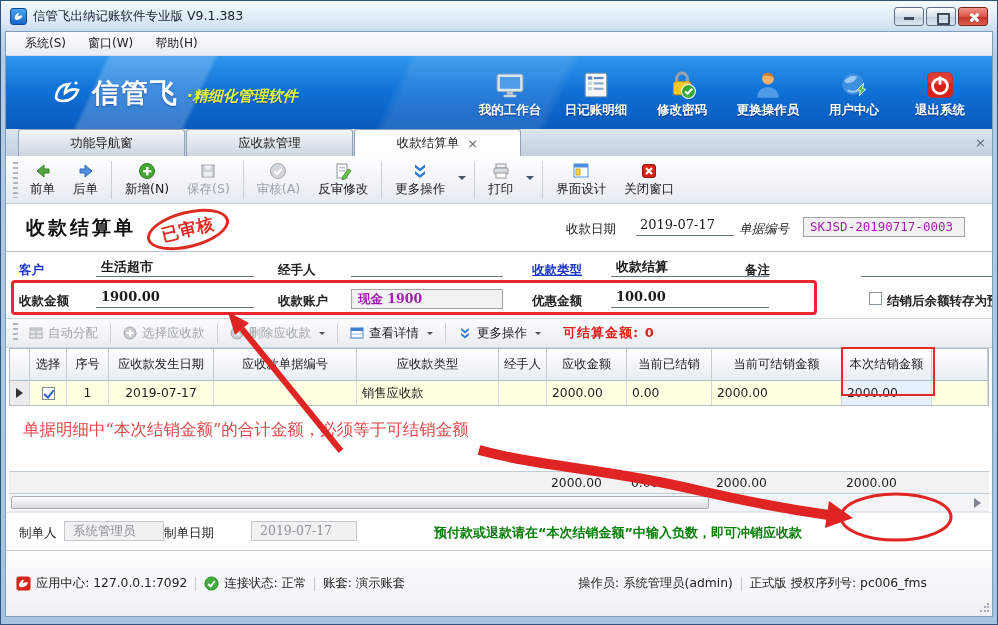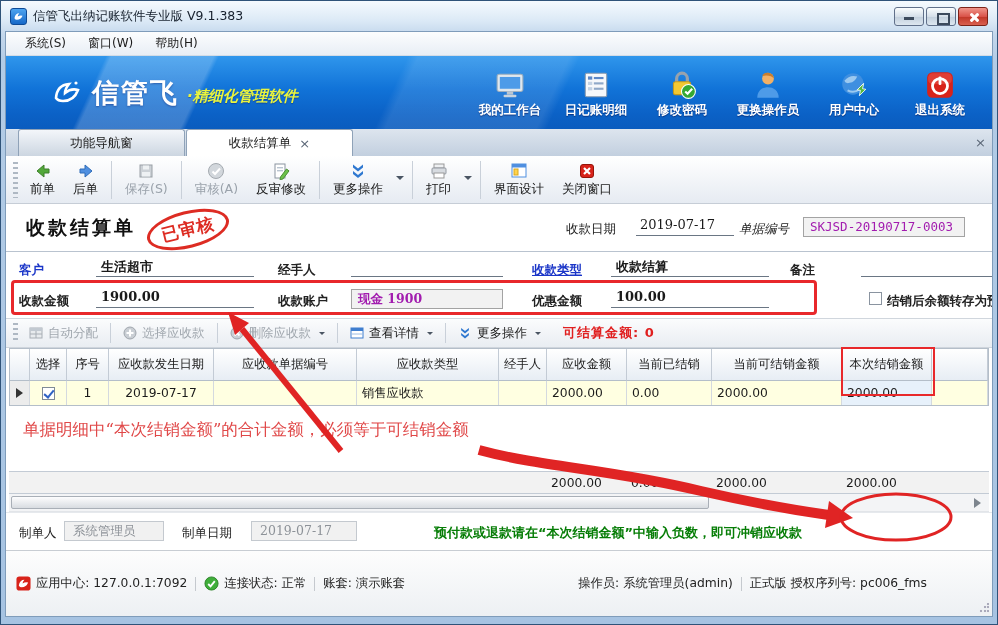--- a/index.html
+++ b/index.html
@@ -218,20 +218,23 @@
           </svg>
           <span class="blabel">退出系统</span>
         </div>
       </div>
     </div>
 
     <div class="tabbar">
       <div class="tab">
           <span>功能导航窗</span>
         </div>
+      <div class="tab">
+          <span>应收款管理</span>
+        </div>
       <div class="tab active">
         <span>收款结算单</span>
         <span class="tab-close">×</span>
       </div>
       <span class="tabbar-close">×</span>
     </div>
 
     <div class="toolbar">
       <span class="grip"></span>
       <div class="tb-btn">
@@ -240,20 +243,28 @@
           </svg>
         <span>前单</span>
       </div>
       <div class="tb-btn">
         <svg width="18" height="18" viewBox="0 0 18 18">
             <path d="M8 3 l7 6 -7 6 v-4 H3 V7 h5z" fill="#4f8fe0" stroke="#2f6cb8"></path>
           </svg>
         <span>后单</span>
       </div>
       <span class="tb-sep"></span>
+      <div class="tb-btn">
+        <svg width="18" height="18" viewBox="0 0 18 18">
+            <circle cx="9" cy="9" r="7.5" fill="#45a636" stroke="#2f7d24"></circle>
+            <rect x="8" y="5" width="2.4" height="8.4" fill="#fff"></rect>
+            <rect x="5" y="8" width="8.4" height="2.4" fill="#fff"></rect>
+          </svg>
+        <span>新增(N)</span>
+      </div>
       <div class="tb-btn disabled">
         <svg width="18" height="18" viewBox="0 0 18 18">
             <rect x="3" y="3" width="12" height="12" fill="#ccd1d6" stroke="#9aa0a6"></rect>
             <rect x="6" y="3.5" width="6" height="4" fill="#eef1f3"></rect>
             <rect x="5" y="10" width="8" height="4.5" fill="#eef1f3"></rect>
           </svg>
         <span>保存(S)</span>
       </div>
       <span class="tb-sep"></span>
       <div class="tb-btn disabled">
@@ -317,21 +328,21 @@
       <span class="graybox pos" style="left:797px; top:13px; width:162px;">SKJSD-20190717-0003</span>
     </div>
 
     <div class="fields">
       <span class="lab blue-lab pos" style="left:13px; top:10px;">客户</span>
       <span class="uline pos" style="left:90px; top:6px; width:158px; padding-left:5px;">生活超市</span>
       <span class="lab pos" style="left:272px; top:10px;">经手人</span>
       <span class="uline pos" style="left:345px; top:6px; width:152px;"></span>
       <span class="lab blue-lab link pos" style="left:526px; top:10px;">收款类型</span>
       <span class="uline pos" style="left:605px; top:6px; width:158px; padding-left:5px;">收款结算</span>
-      <span class="lab pos" style="left:784px; top:10px;text-align:right;">备注</span>
+      <span class="lab pos" style="left:739px; top:10px;text-align:right;">备注</span>
       <span class="uline pos" style="left:855px; top:6px; width:134px;"></span>
 
       <span class="lab pos" style="left:13px; top:41px;">收款金额</span>
       <span class="uline pos" style="left:90px; top:37px; width:158px; padding-left:5px;">1900.00</span>
       <span class="lab pos" style="left:272px; top:41px;">收款账户</span>
       <span class="graybox pos" style="left:345px; top:37px; width:152px; font-family:'DejaVu Serif','Liberation Serif',serif;">现金 1900</span>
       <span class="lab pos" style="left:526px; top:41px;">优惠金额</span>
       <span class="uline pos" style="left:605px; top:37px; width:158px; padding-left:5px;">100.00</span>
       <span class="chk pos" style="left:863px; top:40px;"></span>
       <span class="lab pos" style="left:881px; top:41px; width:112px; overflow:hidden; white-space:nowrap;">结销后余额转存为预收款</span>
@@ -439,21 +450,21 @@
     </div>
 
     <div class="hscroll">
       <span class="hthumb"></span>
       <span class="harrow"></span>
     </div>
 
     <div class="footrow">
       <span class="lab pos" style="left:13px; top:12px;">制单人</span>
       <span class="maker-box pos" style="left:58px; top:8px; width:100px;">系统管理员</span>
-      <span class="lab pos" style="left:176px; top:12px;">制单日期</span>
+      <span class="lab pos" style="left:158px; top:12px;">制单日期</span>
       <span class="maker-box pos" style="left:245px; top:8px; width:106px;">2019-07-17</span>
       <span class="tip-green">预付款或退款请在“本次结销金额”中输入负数，即可冲销应收款</span>
     </div>
 
     <div class="statusbar">
       <div class="sb-group">
         <span class="sb-item">
           <svg width="15" height="15" viewBox="0 0 16 16">
               <rect x="0.5" y="0.5" width="15" height="15" rx="3" fill="#d8231a"></rect>
               <path d="M3 10 Q4 4 9 4 Q7 6 7 8 Q10 6 13 7 Q11 12 6 12 Q4 12 3 10Z" fill="#fff"></path>

